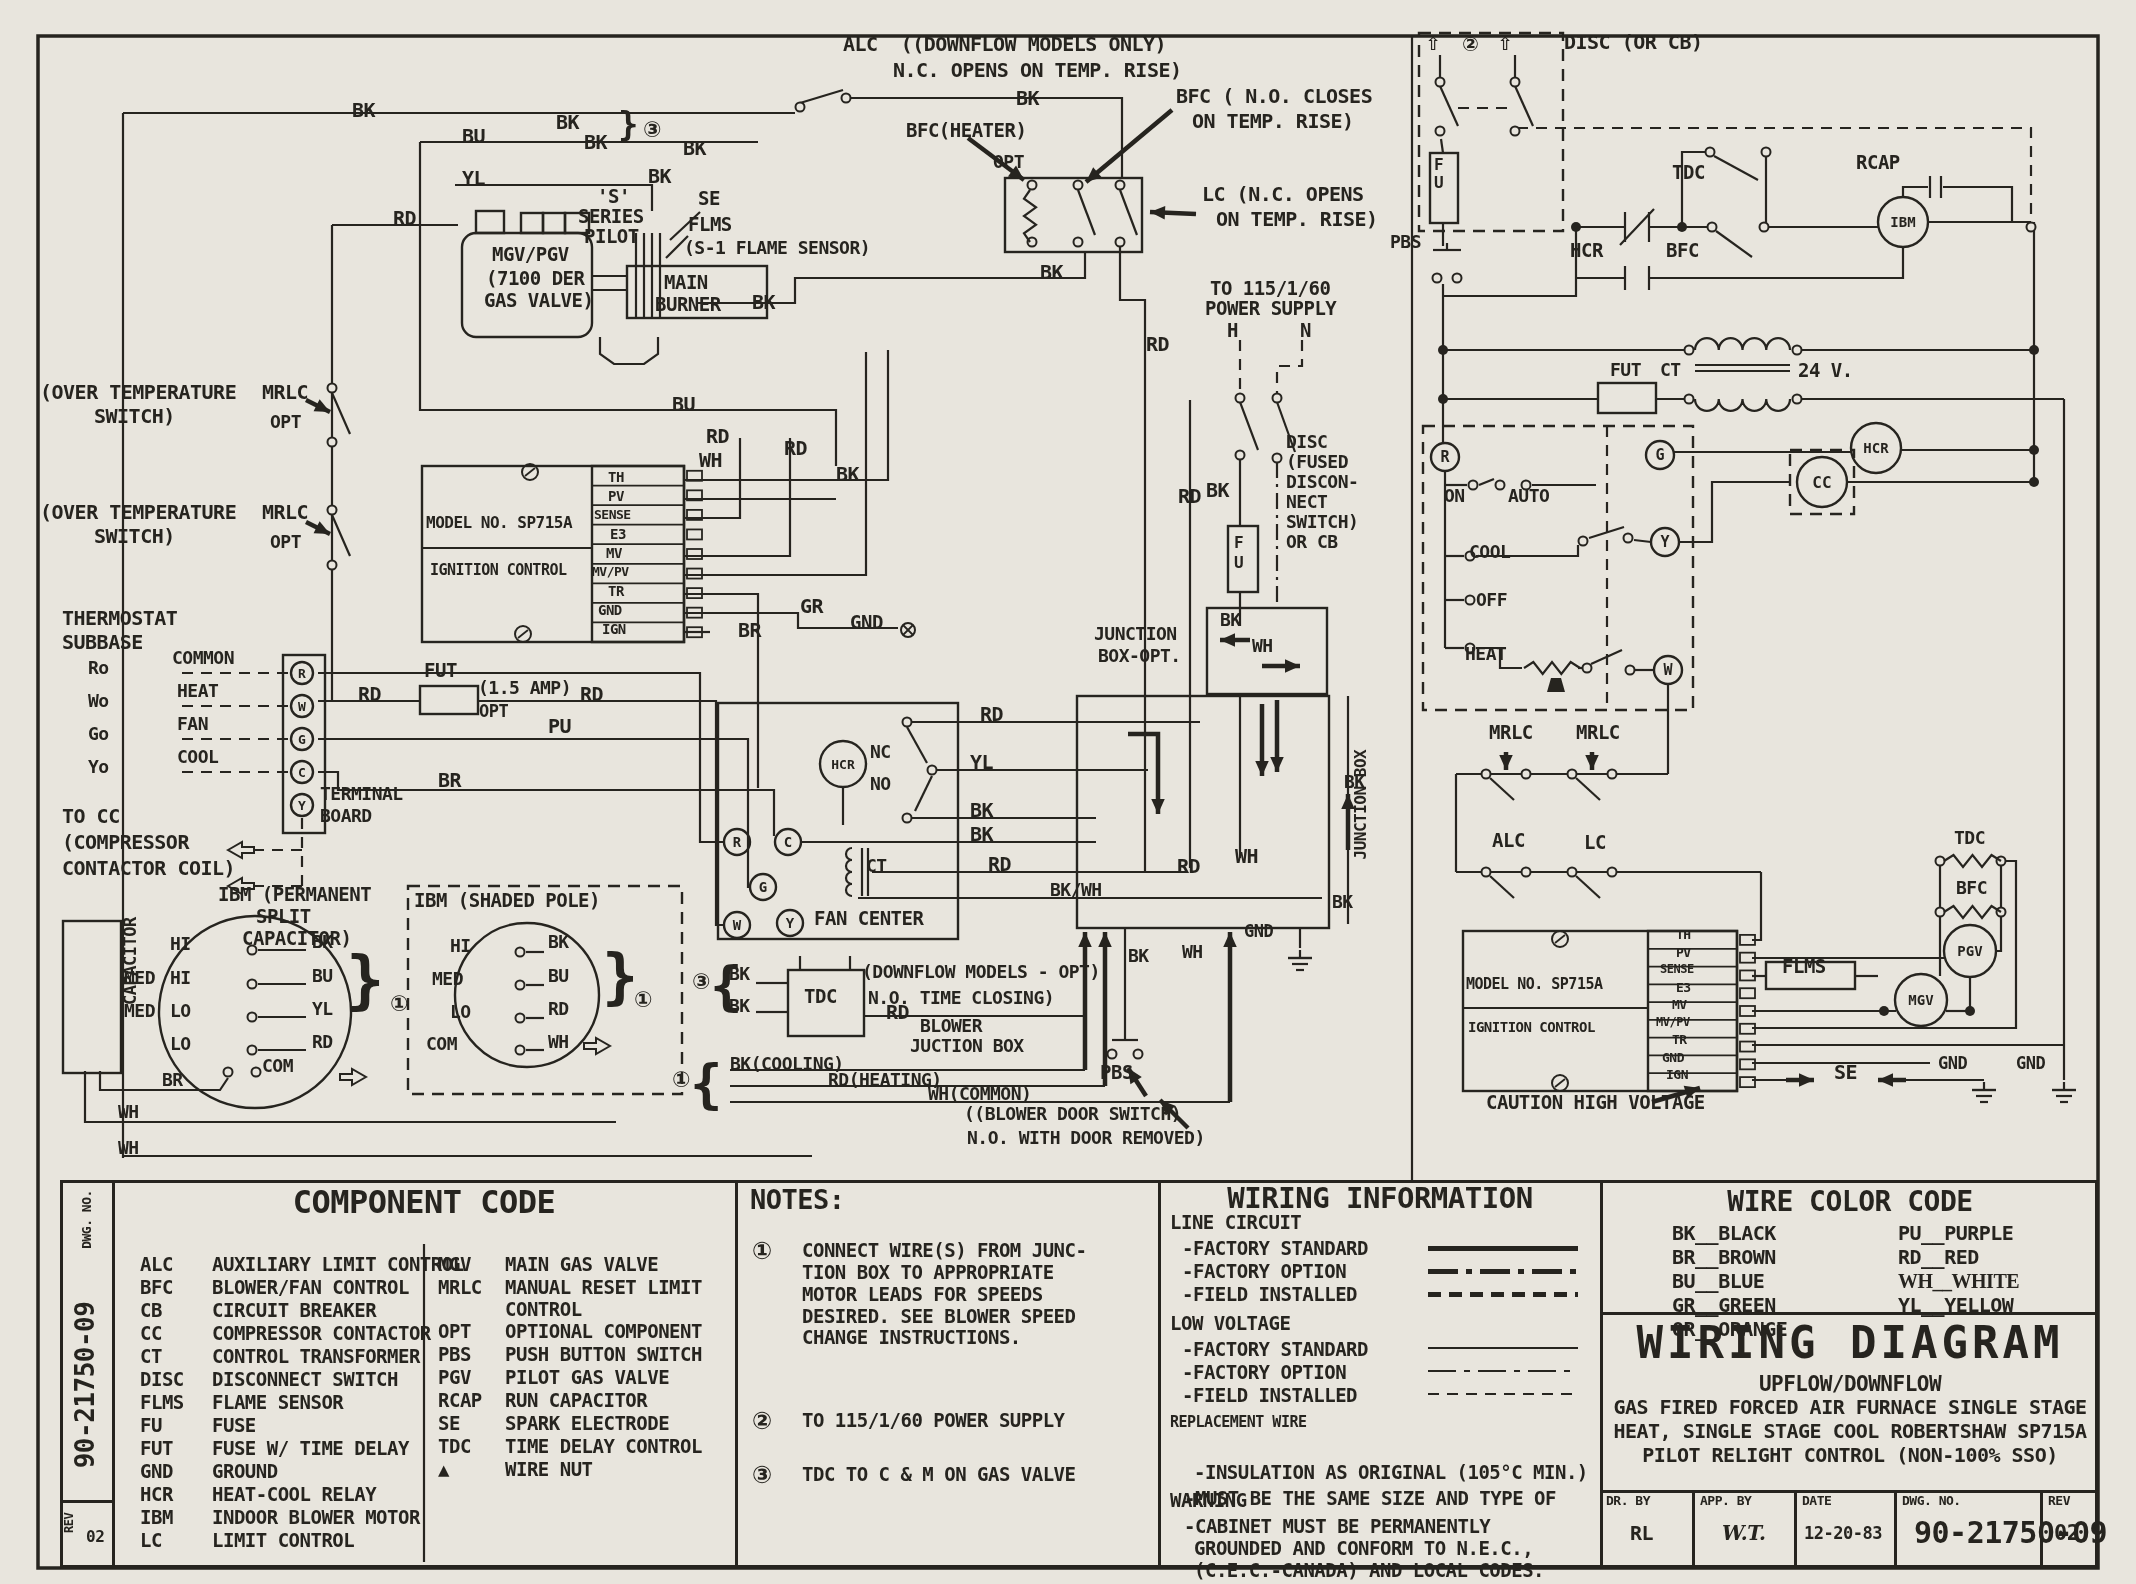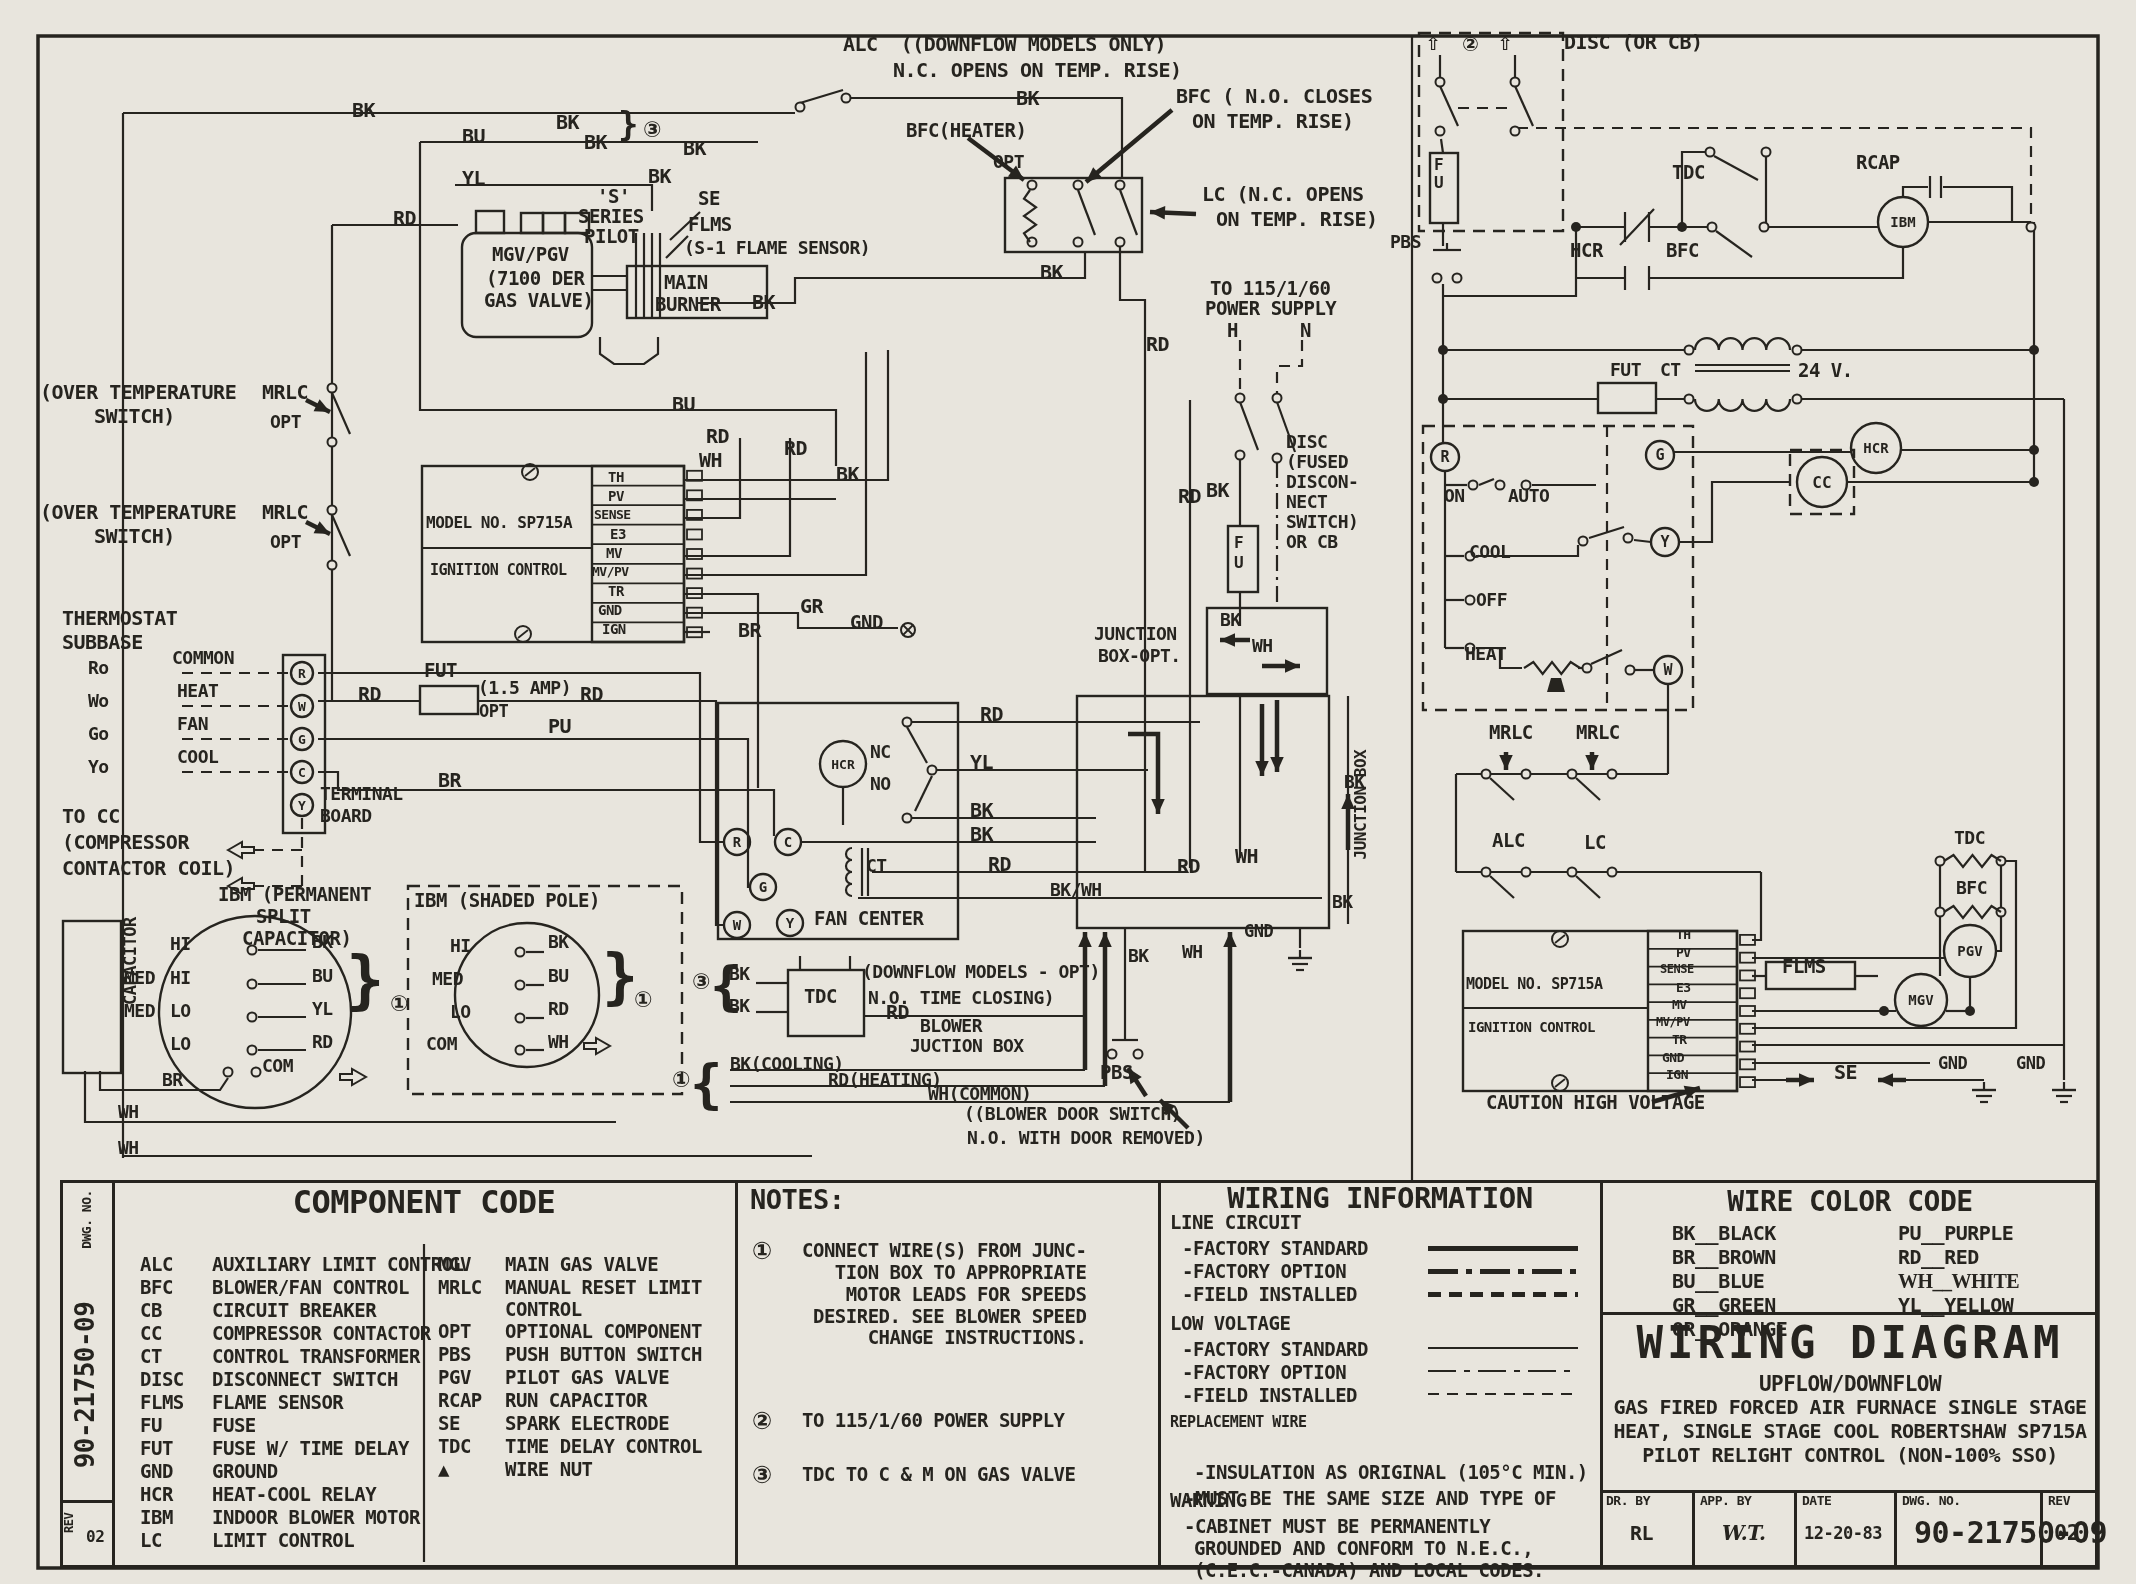--- a/index.html
+++ b/index.html
@@ -731,21 +731,21 @@
       <div class="ltxt" style="left: 505px; top: 1413px; font-size: 19px; white-space: pre;">SPARK ELECTRODE</div>
       <div class="ltxt" style="left: 438px; top: 1436px; font-size: 19px;">TDC</div>
       <div class="ltxt" style="left: 505px; top: 1436px; font-size: 19px; white-space: pre;">TIME DELAY CONTROL</div>
       <div class="ltxt" style="left: 438px; top: 1459px; font-size: 19px;">▲</div>
       <div class="ltxt" style="left: 505px; top: 1459px; font-size: 19px; white-space: pre;">WIRE NUT</div>
     </div>
 
   <div class="ltxt" style="left:750px;top:1184px;font-size:27px;">NOTES:</div>
   <div id="notes-items">
       <div class="ltxt" style="left: 752px; top: 1238px; font-size: 24px;">①</div>
-      <div class="ltxt" style="left: 802px; top: 1240px; font-size: 19px; white-space: pre; text-align: right;">CONNECT WIRE(S) FROM JUNC-
+      <div class="ltxt" style="left: 802px; top: 1240px; font-size: 19px; white-space: pre;">CONNECT WIRE(S) FROM JUNC-
 TION BOX TO APPROPRIATE
 MOTOR LEADS FOR SPEEDS
 DESIRED. SEE BLOWER SPEED
 CHANGE INSTRUCTIONS.</div>
       <div class="ltxt" style="left: 752px; top: 1408px; font-size: 24px;">②</div>
       <div class="ltxt" style="left: 802px; top: 1410px; font-size: 19px; white-space: pre;">TO 115/1/60 POWER SUPPLY</div>
       <div class="ltxt" style="left: 752px; top: 1462px; font-size: 24px;">③</div>
       <div class="ltxt" style="left: 802px; top: 1464px; font-size: 19px; white-space: pre;">TDC TO C &amp; M ON GAS VALVE</div>
     </div>
 

